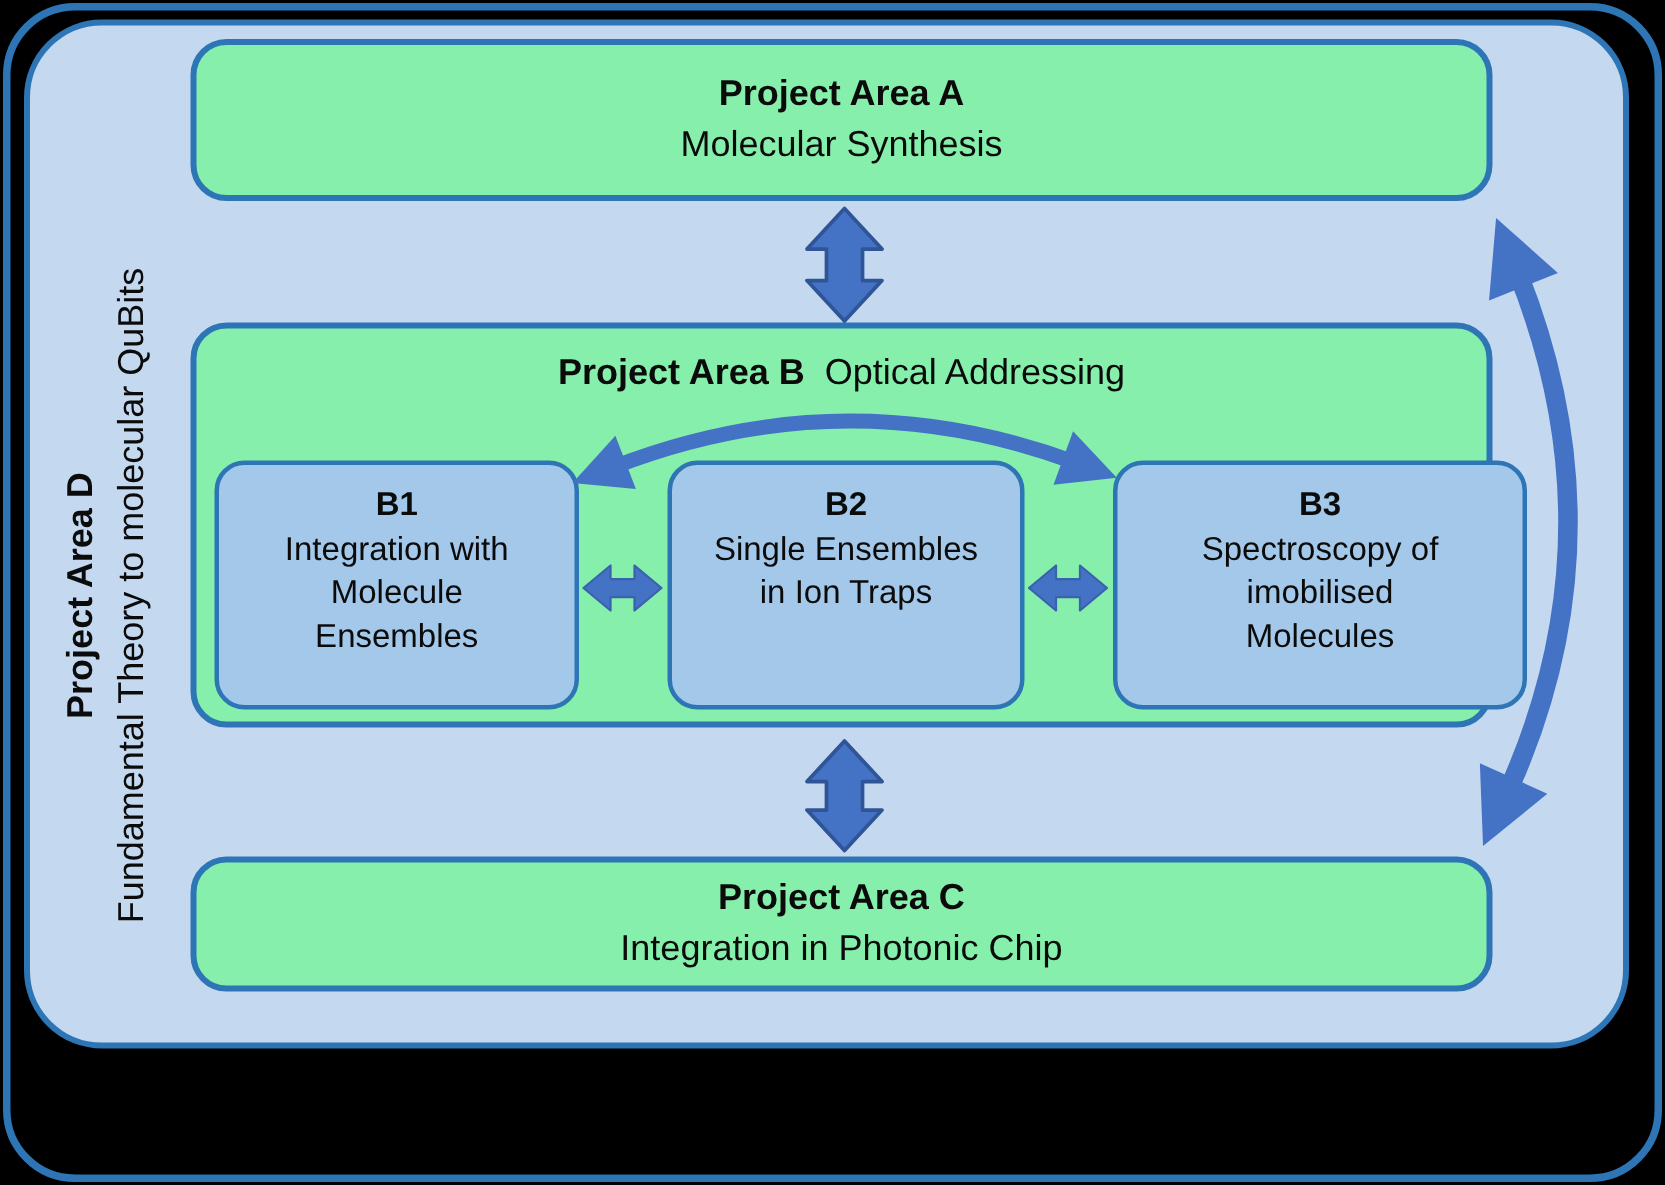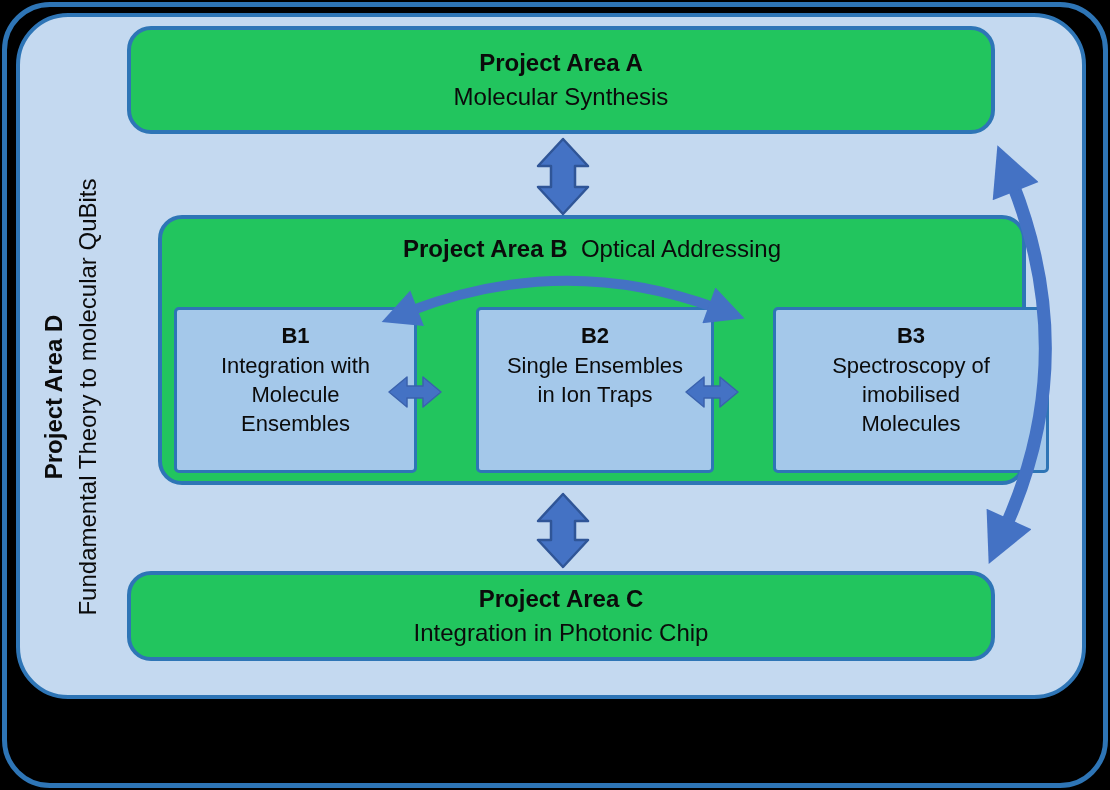--- a/index.html
+++ b/index.html
@@ -11,33 +11,33 @@
     position:absolute;left:2px;top:2px;width:1096px;height:776px;
     border:5px solid #2e75b6;border-radius:48px;box-sizing:content-box;
   }
   .panel{
     position:absolute;left:16px;top:13px;width:1070px;height:686px;
     background:#c4d9f0;border:4px solid #2e75b6;border-radius:52px;
     box-sizing:border-box;
   }
   .area-box{
     position:absolute;left:107px;width:868px;box-sizing:border-box;
-    background:#22c55e;border:4px solid #2e75b6;border-radius:24px;
+    background:#86efac;border:4px solid #2e75b6;border-radius:24px;
     display:flex;flex-direction:column;align-items:center;text-align:center;
   }
   .area-a{top:9px;height:108px;justify-content:center;}
-  .area-b{top:198px;height:270px;margin-left:31px;}
+  .area-b{top:198px;height:270px;}
   .area-c{top:554px;height:90px;justify-content:center;}
   .box-title{font-weight:700;font-size:24px;line-height:34px;}
   .box-sub{font-weight:400;font-size:24px;line-height:34px;}
   .b-title-line{margin-top:15px;font-size:24px;line-height:30px;white-space:nowrap;}
   .b-title-line .bold{font-weight:700;}
   .sub-box{
     position:absolute;top:88px;height:166px;box-sizing:border-box;
-    background:#a4c8ea;border:3px solid #2e75b6;border-radius:5px;
+    background:#a4c8ea;border:3px solid #2e75b6;border-radius:20px;
     text-align:center;padding-top:10px;
   }
   .sub-b1{left:12px;width:243px;}
   .sub-b2{left:314px;width:238px;}
   .sub-b3{left:611px;width:276px;}
   .sub-label{font-weight:700;font-size:22px;line-height:31px;}
   .sub-line{font-size:22px;line-height:29px;}
   .side-text{
     position:absolute;left:-248px;top:345px;width:600px;height:70px;
     transform:rotate(-90deg);text-align:center;

